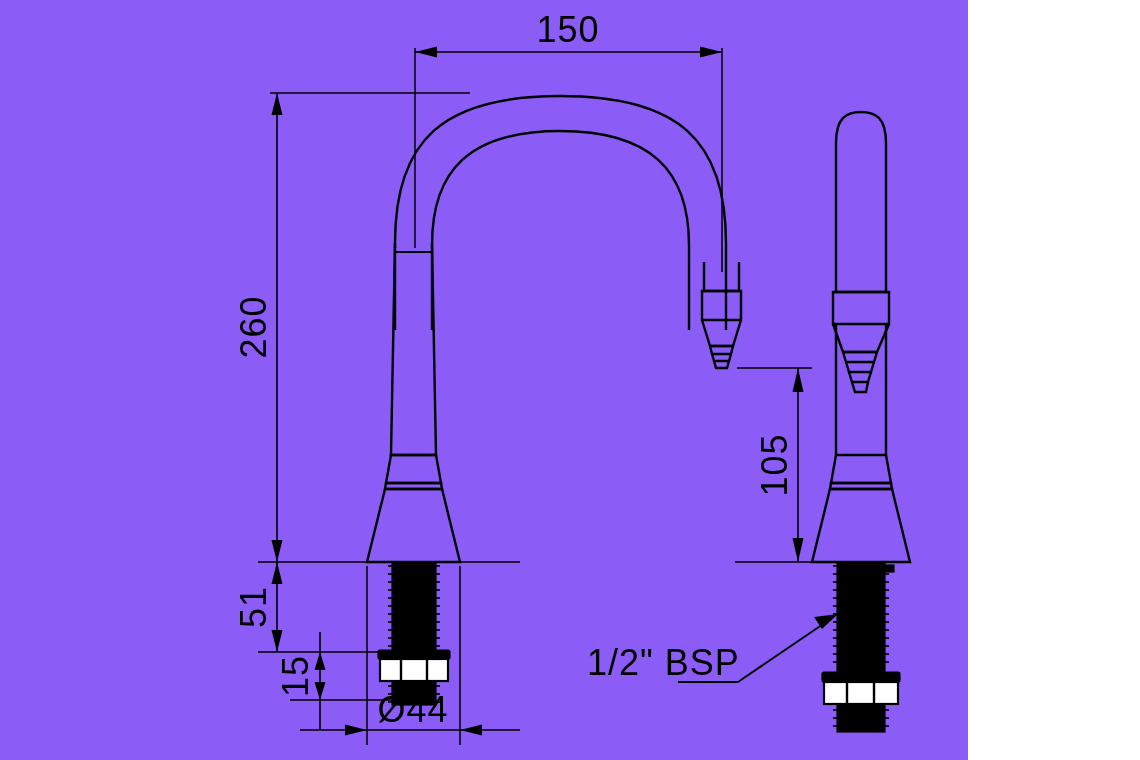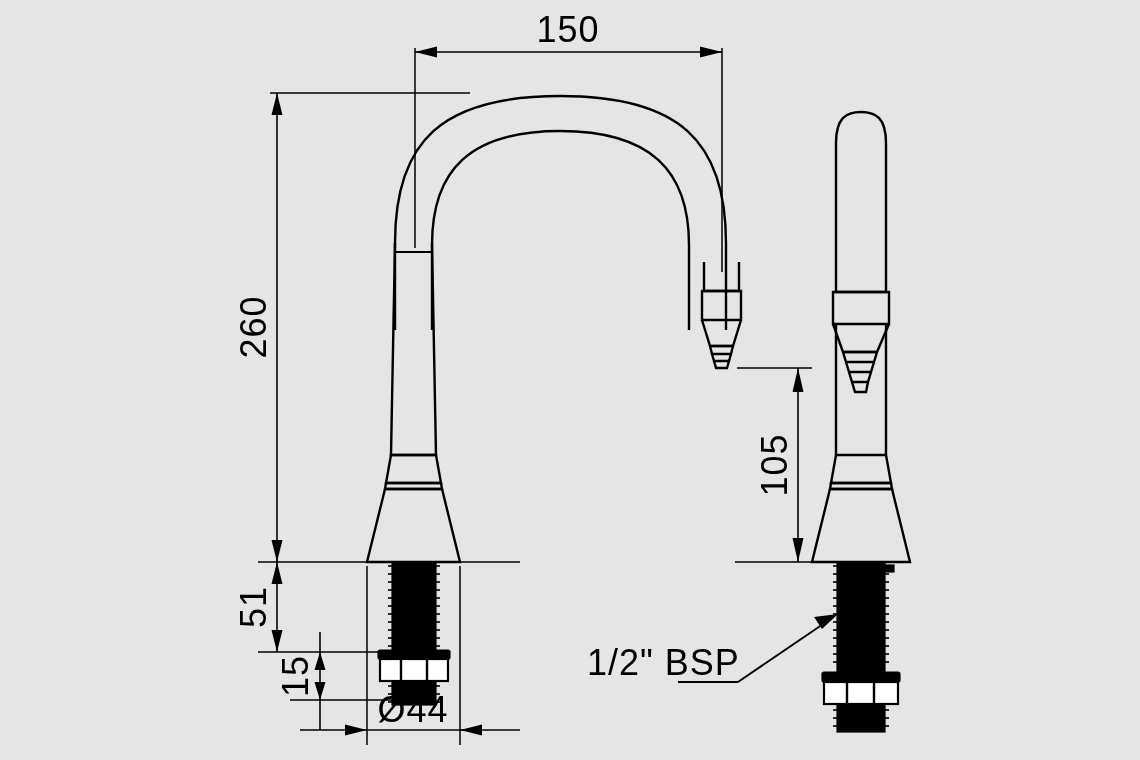--- a/index.html
+++ b/index.html
@@ -5,23 +5,23 @@
   html, body {
     margin: 0;
     padding: 0;
     background: #ffffff;
   }
   body {
     font-family: "Liberation Sans", sans-serif;
   }
   #drawing-root {
     position: relative;
-    width: 1140px;
+    width: 968px;
     height: 760px;
-    background: #e5e5e5;
+    background: #8b5cf6;
     overflow: hidden;
   }
   #drawing-svg {
     position: absolute;
     left: 0;
     top: 0;
     width: 1140px;
     height: 760px;
     display: block;
   }

